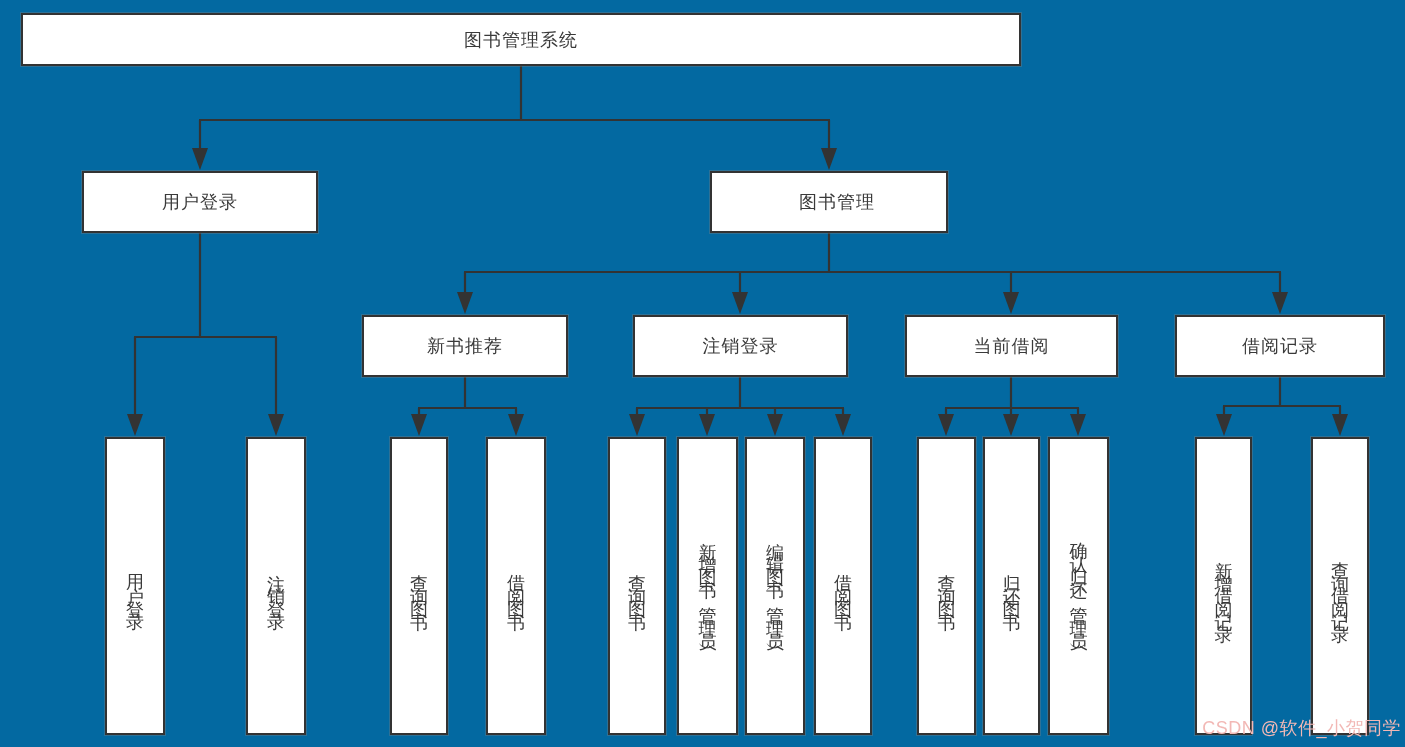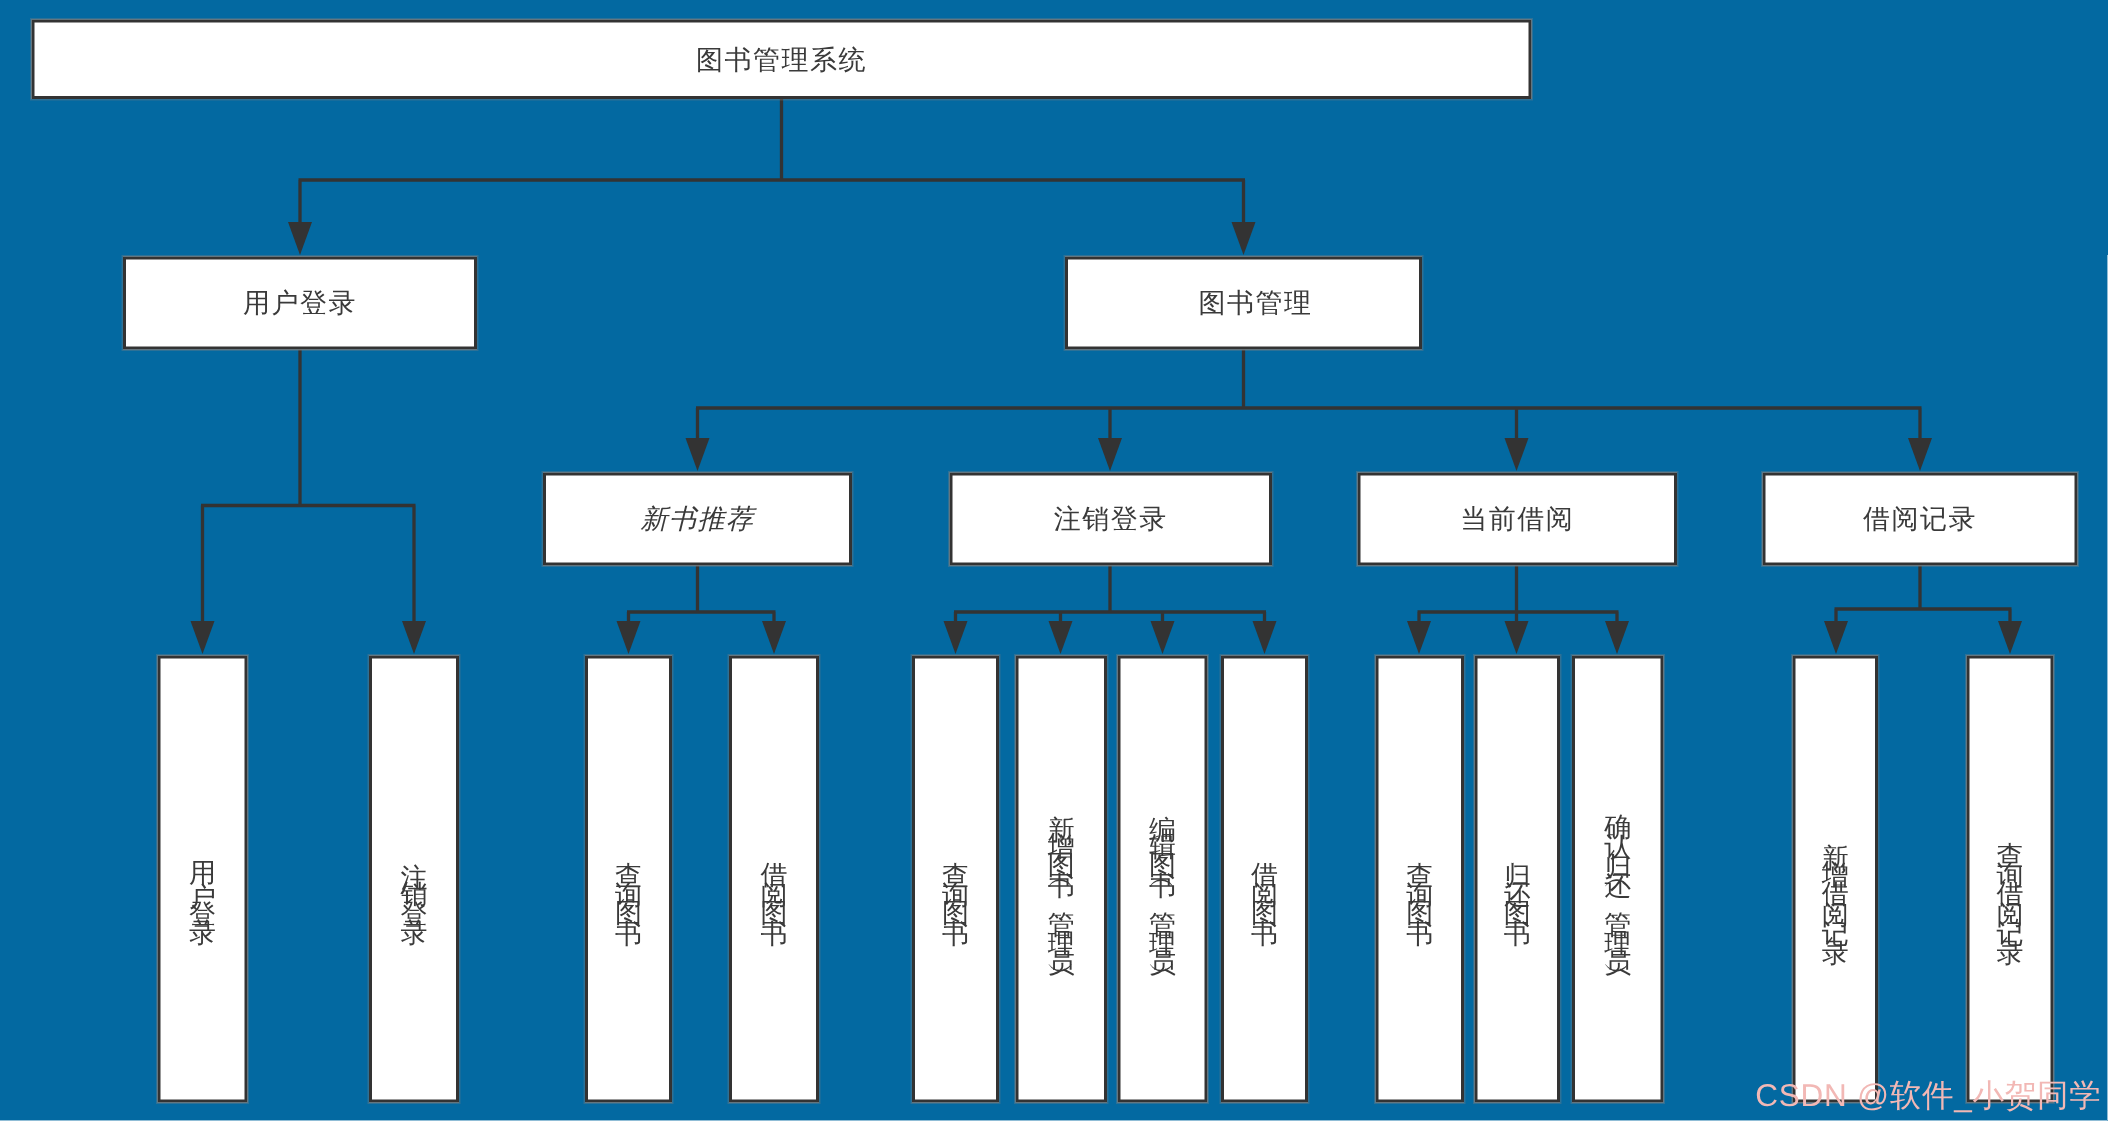--- a/index.html
+++ b/index.html
@@ -34,21 +34,21 @@
     text-orientation: mixed;
     letter-spacing: 13px;
     line-height: 1;
     font-size: 18px;
     white-space: nowrap;
   }
   .watermark {
     position: absolute;
     top: 716px;
     right: 4px;
-    font-size: 21px;
+    font-size: 18px;
     color: #f2b8b5;
     letter-spacing: 0.5px;
     white-space: nowrap;
   }
 </style>
 </head>
 <body>
 
 <div class="canvas">
 
@@ -120,21 +120,21 @@
     <span>图书管理系统</span>
   </div>
 
   <div class="node" style="left:82px; top:171px; width:236px; height:62px;">
     <span>用户登录</span>
   </div>
   <div class="node" style="left:710px; top:171px; width:238px; height:62px;padding-left:16px;">
     <span>图书管理</span>
   </div>
 
-  <div class="node" style="left:362px; top:315px; width:206px; height:62px;font-style:italic;">
+  <div class="node" style="left:362px; top:315px; width:206px; height:62px;">
     <span>新书推荐</span>
   </div>
   <div class="node" style="left:633px; top:315px; width:215px; height:62px;">
     <span>注销登录</span>
   </div>
   <div class="node" style="left:905px; top:315px; width:213px; height:62px;">
     <span>当前借阅</span>
   </div>
   <div class="node" style="left:1175px; top:315px; width:210px; height:62px;">
     <span>借阅记录</span>

